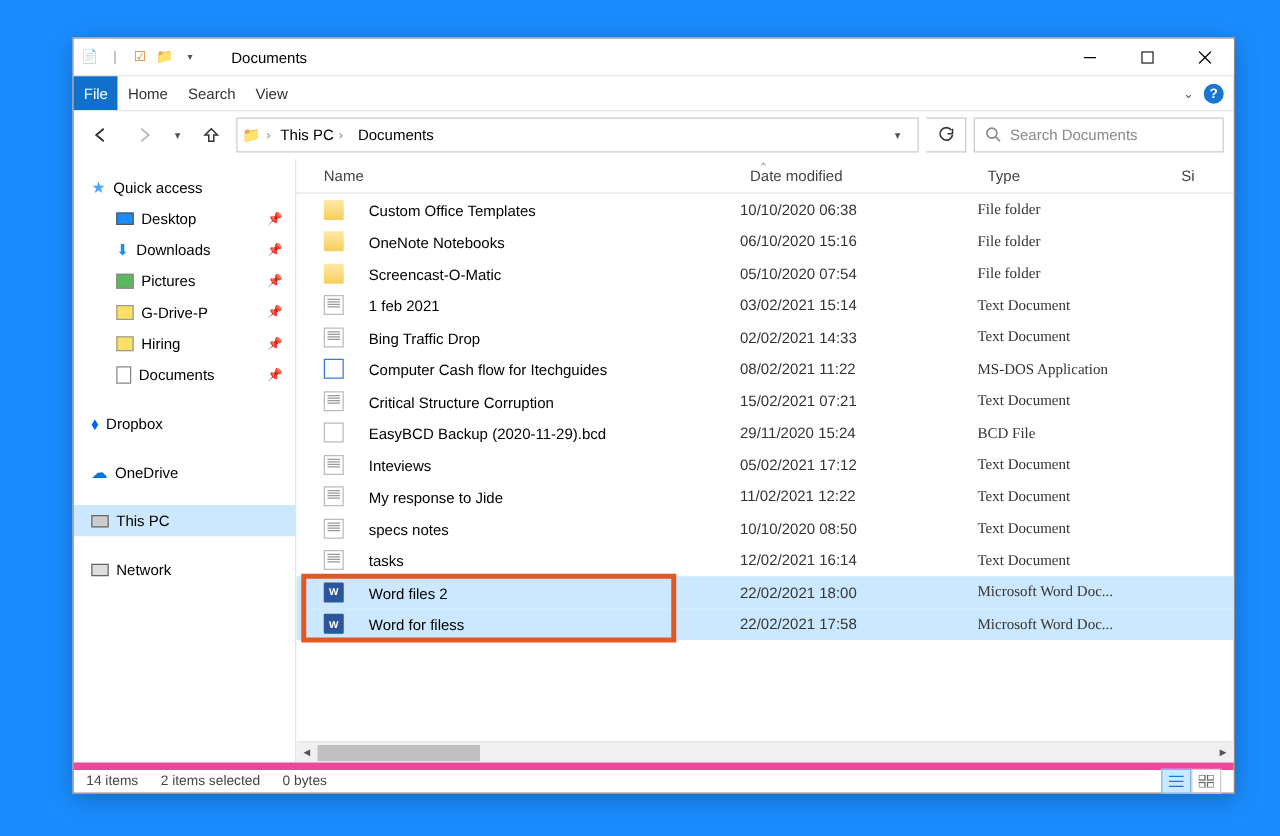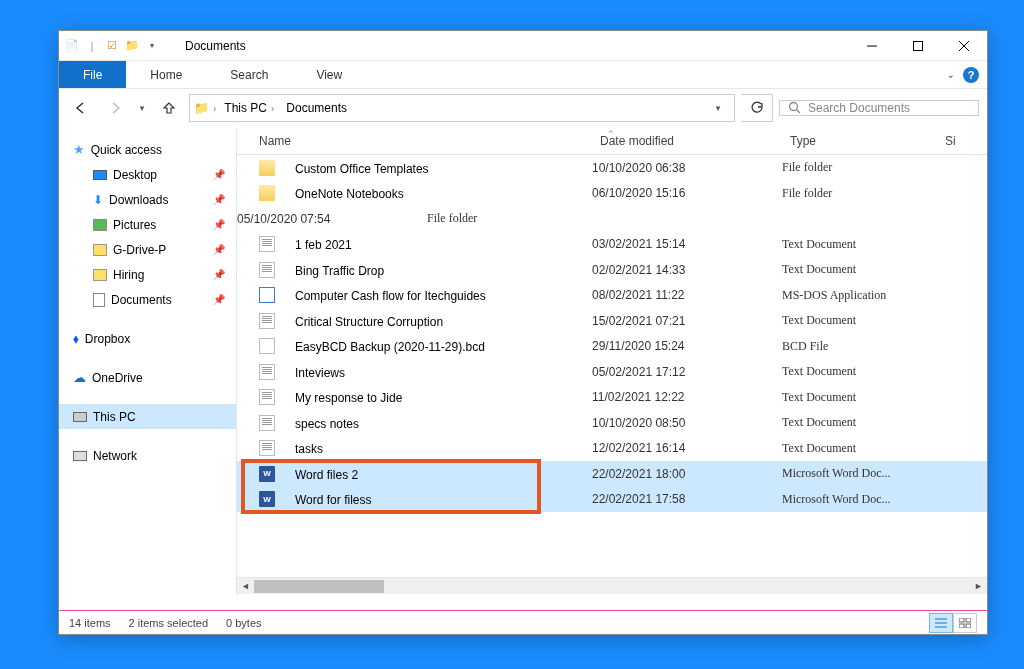--- a/index.html
+++ b/index.html
@@ -5,34 +5,34 @@
 * { box-sizing: border-box; margin: 0; padding: 0; font-family: 'Segoe UI', Tahoma, sans-serif; }
 body { background: #1a8cff; width: 1024px; height: 669px; overflow: hidden; position: relative; }
 .window { position: absolute; top: 30px; left: 58px; width: 930px; height: 605px; background: #fff; border: 1px solid #8a8a8a; box-shadow: 0 4px 20px rgba(0,0,0,0.25); display: flex; flex-direction: column; }
 .titlebar { height: 30px; display: flex; align-items: center; background: #fff; border-bottom: 1px solid #e5e5e5; }
 .titlebar-icons { display: flex; align-items: center; gap: 2px; padding: 0 4px; }
 .titlebar-icons .qat { width: 18px; height: 18px; display: flex; align-items: center; justify-content: center; font-size: 11px; }
 .title-text { margin-left: 20px; font-size: 12px; color: #000; }
 .win-controls { margin-left: auto; display: flex; }
 .win-controls .wc { width: 46px; height: 30px; display: flex; align-items: center; justify-content: center; cursor: pointer; }
 .ribbon { height: 28px; display: flex; align-items: stretch; border-bottom: 1px solid #e5e5e5; }
-.ribbon-tab { padding: 0 24px; display: flex; align-items: center; font-size: 12px; color: #333; cursor: pointer; }
+.ribbon-tab { padding: 0 8px; display: flex; align-items: center; font-size: 12px; color: #333; cursor: pointer; }
 .ribbon-tab.file { background: #1070ca; color: #fff; }
 .ribbon-right { margin-left: auto; display: flex; align-items: center; padding-right: 8px; gap: 8px; }
 .help-icon { width: 16px; height: 16px; border-radius: 50%; background: #1976d2; color: #fff; font-size: 11px; display: flex; align-items: center; justify-content: center; font-weight: bold; }
 .toolbar { height: 38px; display: flex; align-items: center; padding: 4px 8px; gap: 6px; }
 .nav-btn { width: 28px; height: 28px; display: flex; align-items: center; justify-content: center; cursor: pointer; border-radius: 2px; color: #555; }
 .nav-btn.disabled { color: #bbb; cursor: default; }
 .addressbar { flex: 1; height: 28px; border: 1px solid #ccc; display: flex; align-items: center; padding: 0 4px; gap: 4px; font-size: 12px; }
 .addressbar .crumb { display: flex; align-items: center; gap: 4px; cursor: pointer; padding: 2px 4px; }
 .addressbar .sep { color: #888; font-size: 10px; }
 .addr-right { margin-left: auto; display: flex; }
 .addr-btn { width: 24px; height: 26px; display: flex; align-items: center; justify-content: center; cursor: pointer; color: #555; }
 .refresh-btn { width: 32px; height: 28px; border: 1px solid #ccc; border-left: none; display: flex; align-items: center; justify-content: center; cursor: pointer; }
-.searchbox { width: 200px; height: 16px; border: 1px solid #ccc; display: flex; align-items: center; padding: 0 8px; gap: 6px; color: #888; font-size: 12px; }
+.searchbox { width: 200px; height: 28px; border: 1px solid #ccc; display: flex; align-items: center; padding: 0 8px; gap: 6px; color: #888; font-size: 12px; }
 .content { flex: 1; display: flex; overflow: hidden; }
 .sidebar { width: 178px; border-right: 1px solid #e5e5e5; overflow-y: auto; padding-top: 10px; }
 .side-item { height: 25px; display: flex; align-items: center; padding-left: 14px; gap: 6px; font-size: 12px; cursor: pointer; }
 .side-item.indent { padding-left: 34px; }
 .side-item.selected { background: #cce8ff; }
 .side-item .pin { margin-left: auto; margin-right: 10px; color: #888; font-size: 10px; }
 .side-group { margin-bottom: 14px; }
 .filelist { flex: 1; display: flex; flex-direction: column; overflow: hidden; }
 .columns { height: 28px; display: flex; align-items: center; border-bottom: 1px solid #e5e5e5; font-size: 12px; color: #444; }
 .col { padding: 0 8px; display: flex; align-items: center; height: 100%; border-right: 1px solid transparent; }
@@ -52,21 +52,21 @@
 .txt-ic { background: #fff; border: 1px solid #bbb; position: relative; }
 .txt-ic::after { content: ''; position: absolute; top: 2px; left: 2px; right: 2px; height: 1px; background: #999; box-shadow: 0 2px 0 #999, 0 4px 0 #999, 0 6px 0 #999; }
 .word-ic { background: #2b579a; color: #fff; font-size: 8px; font-weight: bold; display: flex; align-items: center; justify-content: center; border-radius: 1px; }
 .exe-ic { background: #fff; border: 1px solid #3a7bd5; }
 .bcd-ic { background: #fff; border: 1px solid #bbb; }
 .highlight-box { position: absolute; border: 4px solid #e25822; pointer-events: none; }
 .hscroll { height: 17px; border-top: 1px solid #e5e5e5; background: #f0f0f0; display: flex; align-items: center; }
 .hscroll .arrow { width: 17px; height: 17px; display: flex; align-items: center; justify-content: center; font-size: 9px; color: #555; cursor: pointer; }
 .hscroll .track { flex: 1; height: 17px; position: relative; }
 .hscroll .thumb { position: absolute; left: 0; top: 2px; height: 13px; width: 130px; background: #c0c0c0; }
-.statusbar { height: 24px; border-top: 1px solid #ec4899; display: flex; align-items: center; padding: 0 10px; font-size: 11px; color: #444; gap: 18px; margin-top: 16px; }
+.statusbar { height: 24px; border-top: 6px solid #ec4899; display: flex; align-items: center; padding: 0 10px; font-size: 11px; color: #444; gap: 18px; }
 .statusbar .view-toggles { margin-left: auto; display: flex; gap: 0; }
 .view-toggle { width: 24px; height: 20px; border: 1px solid #ccc; display: flex; align-items: center; justify-content: center; cursor: pointer; }
 .view-toggle.active { background: #cce8ff; border-color: #7ab8e8; }
 .chev-icon { font-size: 10px; color: #555; }
 .star-ic { color: #4da6ff; font-size: 13px; }
 .desktop-ic { width: 14px; height: 10px; background: #1a8cff; border: 1px solid #555; }
 .down-ic { color: #1a8cff; font-size: 12px; }
 .pic-ic { width: 14px; height: 12px; background: #5cb85c; border: 1px solid #888; }
 .gd-ic { width: 14px; height: 12px; background: #ffe066; border: 1px solid #999; }
 .doc-ic { width: 12px; height: 14px; background: #fff; border: 1px solid #888; }
@@ -253,20 +253,24 @@
           </div>
           <div class="row">
             <div class="cell-name">
               <span class="file-icon folder-ic"></span>
               <span>OneNote Notebooks</span>
             </div>
             <div class="cell-date">06/10/2020 15:16</div>
             <div class="cell-type">File folder</div>
           </div>
           <div class="row">
+            <div class="cell-name">
+              <span class="file-icon folder-ic"></span>
+              <span>Screencast-O-Matic</span>
+            </div>
             <div class="cell-date">05/10/2020 07:54</div>
             <div class="cell-type">File folder</div>
           </div>
           <div class="row">
             <div class="cell-name">
               <span class="file-icon txt-ic"></span>
               <span>1 feb 2021</span>
             </div>
             <div class="cell-date">03/02/2021 15:14</div>
             <div class="cell-type">Text Document</div>

